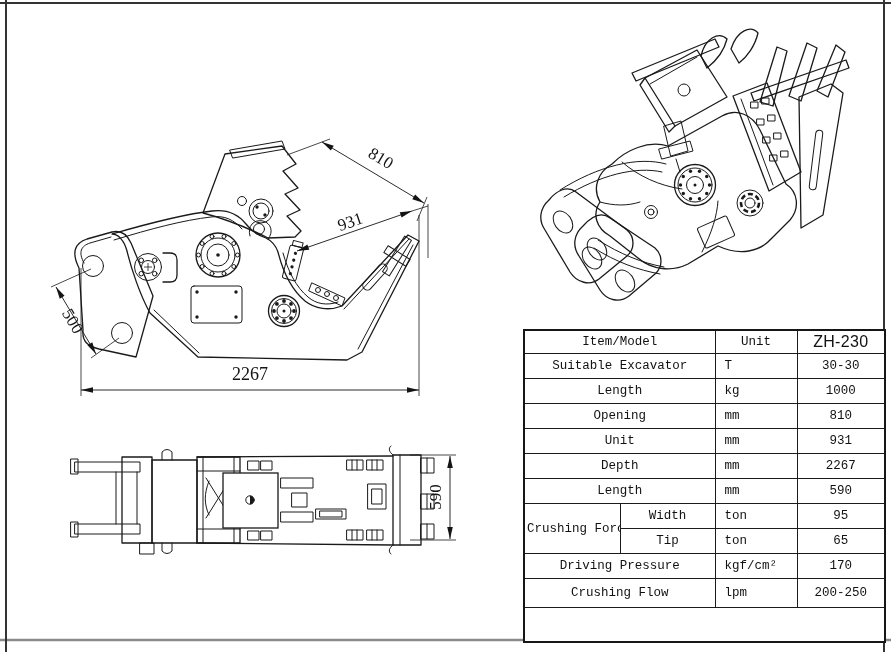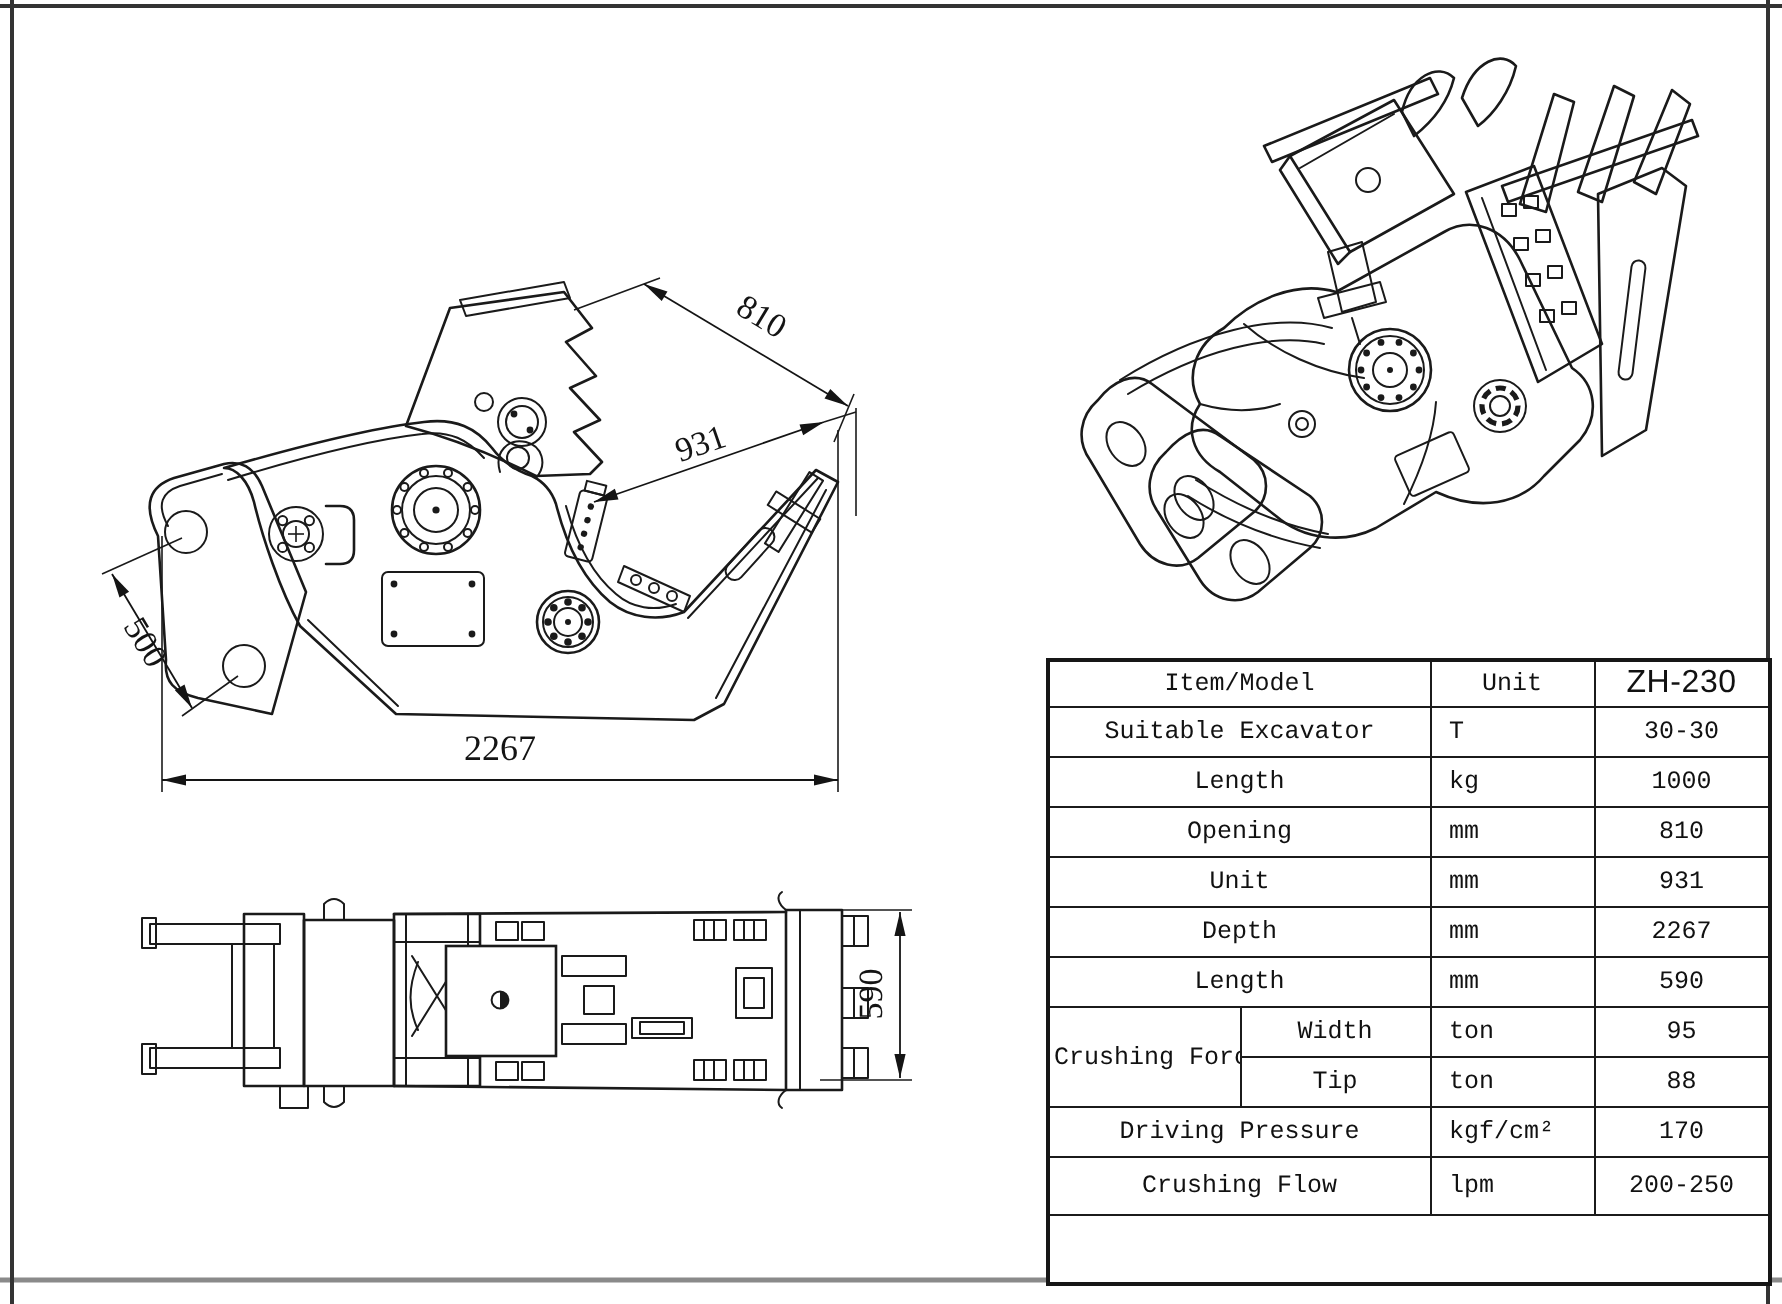--- a/index.html
+++ b/index.html
@@ -388,21 +388,21 @@
   </tr>
   <tr class="r">
     <td rowspan="2">Crushing Force</td>
     <td>Width</td>
     <td class="unit">ton</td>
     <td>95</td>
   </tr>
   <tr class="r">
     <td>Tip</td>
     <td class="unit">ton</td>
-    <td>88</td>
+    <td>65</td>
   </tr>
   <tr class="r">
     <td colspan="2">Driving Pressure</td>
     <td class="unit">kgf/cm²</td>
     <td>170</td>
   </tr>
   <tr class="fl">
     <td colspan="2">Crushing Flow</td>
     <td class="unit">lpm</td>
     <td>200-250</td>

